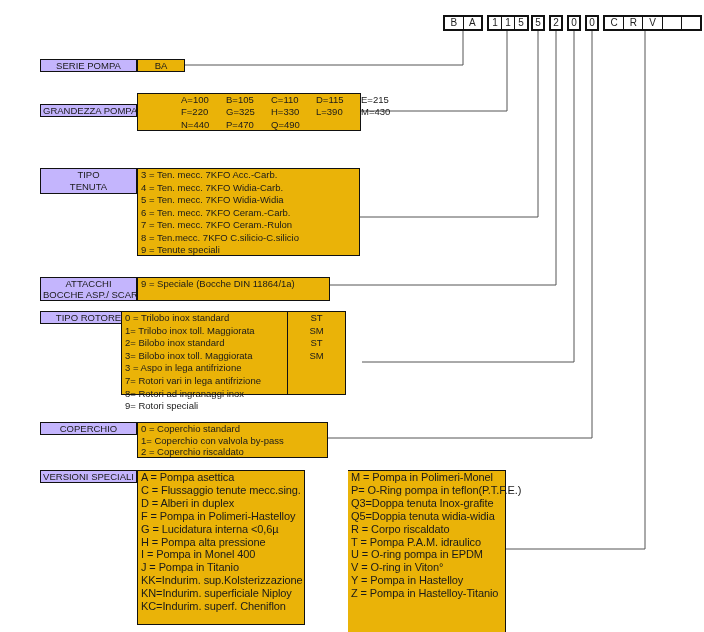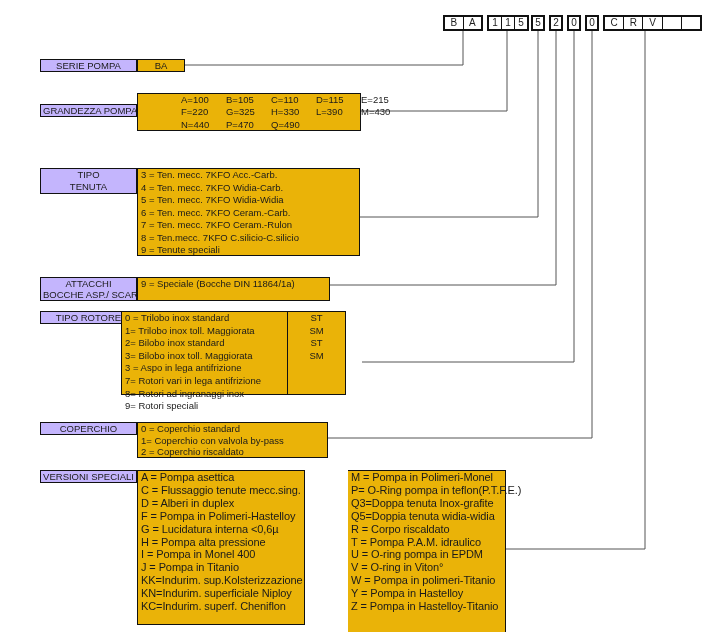--- a/index.html
+++ b/index.html
@@ -155,18 +155,17 @@
     </div>
   <div class="val vs-rows" style="left:305px;top:470px;width:158px;height:173px;border-left:none;margin-left:43px;">
       <div class="row">M = Pompa in Polimeri-Monel</div>
       <div class="row">P= O-Ring pompa in teflon(P.T.F.E.)</div>
       <div class="row">Q3=Doppa tenuta Inox-grafite</div>
       <div class="row">Q5=Doppia tenuta widia-widia</div>
       <div class="row">R = Corpo riscaldato</div>
       <div class="row">T = Pompa P.A.M. idraulico</div>
       <div class="row">U = O-ring pompa in EPDM</div>
       <div class="row">V = O-ring in Viton°</div>
-      <div class="row">W = Pompa in polimeri-Titanio</div>
       <div class="row">Y = Pompa in Hastelloy</div>
       <div class="row">Z = Pompa in Hastelloy-Titanio</div>
     </div>
 
 </div>
 
 </body></html>

